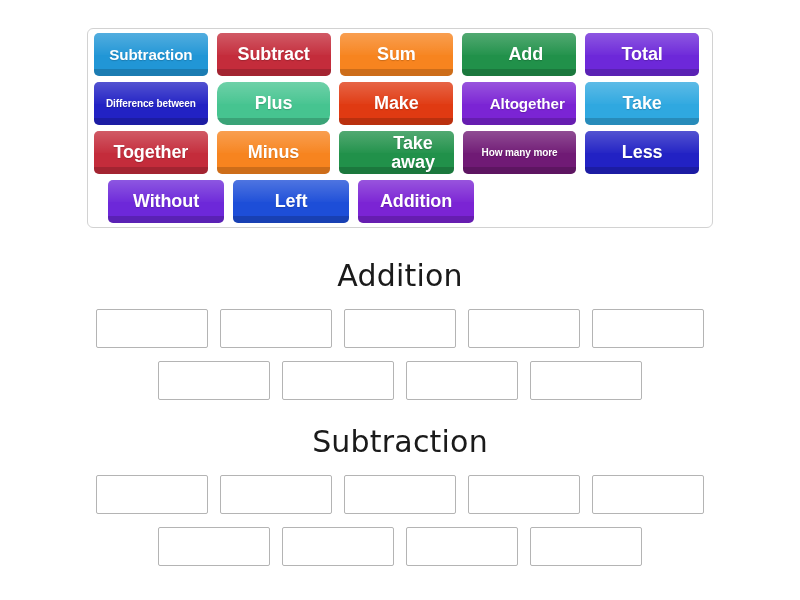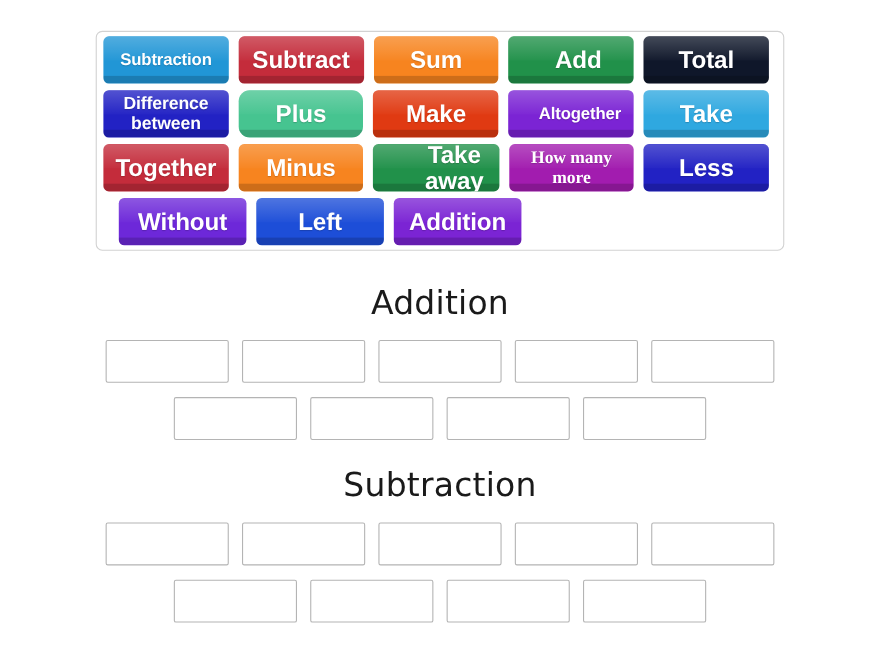--- a/index.html
+++ b/index.html
@@ -43,33 +43,33 @@
     width: 116px;
     height: 43px;
     margin-right: 9px;
     border-radius: 5px;
     display: flex;
     align-items: center;
     justify-content: center;
     text-align: center;
     color: #ffffff;
     font-weight: bold;
-    font-size: 22px;
+    font-size: 18px;
     line-height: 1.05;
     letter-spacing: -0.1px;
     box-sizing: border-box;
     padding: 0 3px;
     cursor: pointer;
     user-select: none;
     position: relative;
     overflow: hidden;
     text-shadow: 0 1px 1px rgba(0,0,0,0.18);
   }
   .tile.two-line {
-    font-size: 16px;
+    font-size: 10px;
     line-height: 1.12;
   }
   .tile.long-word {
     font-size: 15.2px;
   }
   
   .tile::before {
     content: "";
     position: absolute;
     left: 0; right: 0; top: 0;
@@ -140,21 +140,21 @@
         </div>
         <div class="tile" style="background: rgb(196, 44, 59);">
           <span class="tile-label">Subtract</span>
         </div>
         <div class="tile" style="background: rgb(247, 132, 31);">
           <span class="tile-label">Sum</span>
         </div>
         <div class="tile" style="background: rgb(33, 145, 74); padding-left: 16px;">
           <span class="tile-label">Add</span>
         </div>
-        <div class="tile" style="background: #0f172a; justify-content: center;">
+        <div class="tile" style="background: #6d28d9; justify-content: center;">
           <span class="tile-label">Total</span>
         </div>
       </div>
       <div class="tile-row">
         <div class="tile two-line" style="background: rgb(34, 34, 196);">
           <span class="tile-label">Difference between</span>
         </div>
         <div class="tile" style="background: rgb(70, 196, 144); border-radius: 10px;">
           <span class="tile-label">Plus</span>
         </div>
@@ -171,21 +171,21 @@
       <div class="tile-row">
         <div class="tile" style="background: rgb(196, 44, 59);">
           <span class="tile-label">Together</span>
         </div>
         <div class="tile" style="background: rgb(247, 132, 31);">
           <span class="tile-label">Minus</span>
         </div>
         <div class="tile" style="background: rgb(33, 145, 74); padding-left: 36px;">
           <span class="tile-label">Take away</span>
         </div>
-        <div class="tile two-line" style="background: #a21caf; font-family: Liberation Serif, serif;">
+        <div class="tile two-line" style="background: #701a75;">
           <span class="tile-label">How many more</span>
         </div>
         <div class="tile" style="background: rgb(34, 34, 196);">
           <span class="tile-label">Less</span>
         </div>
       </div>
       <div class="tile-row">
         <div class="tile" style="background: #6d28d9; margin-left: 14px;">
           <span class="tile-label">Without</span>
         </div>

